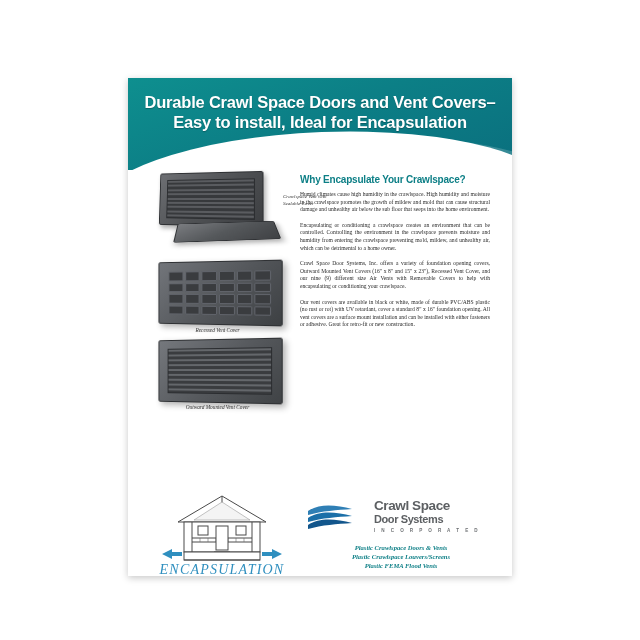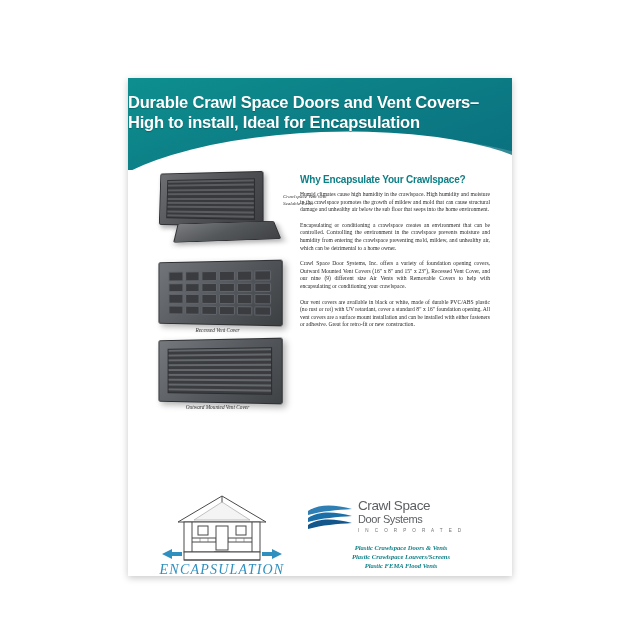--- a/index.html
+++ b/index.html
@@ -55,21 +55,21 @@
     height: 60px;
     background: rgba(255,255,255,0.18);
     border-radius: 50% 50% 0 0 / 100% 100% 0 0;
     transform: rotate(-3.4deg);
   }
   .header-title {
     position: absolute;
     left: 0;
     top: 14px;
     width: 384px;
-    text-align: left;
+    text-align: center;
     color: #ffffff;
     font-family: "Liberation Sans", sans-serif;
     font-weight: bold;
     font-size: 16.5px;
     line-height: 20px;
     letter-spacing: -0.2px;
     text-shadow: 0 1px 1px rgba(0,0,0,0.25);
   }
   .header-title .l2 { display: block; }
 
@@ -246,23 +246,23 @@
   
   .logo-area {
     position: absolute;
     left: 178px;
     top: 330px;
     width: 190px;
   }
   .logo-row { display: flex; align-items: center; }
   .logo-mark { width: 48px; height: 34px; flex: 0 0 48px; }
   .logo-text {
-    margin-left: 4px;
+    margin-left: 20px;
     font-family: "Liberation Sans", sans-serif;
-    font-weight: normal;
+    font-weight: bold;
     color: #5d6063;
     line-height: 12.5px;
   }
   .logo-text .l1 { font-size: 13.5px; letter-spacing: -0.4px; }
   .logo-text .l2 { font-size: 11px; letter-spacing: -0.4px; }
   .logo-text .l3 {
     font-size: 4.6px;
     letter-spacing: 2.4px;
     color: #6f7275;
     text-align: right;
@@ -283,21 +283,21 @@
 
 <div id="page">
 
   <div class="sheet">
 
     <div class="header">
       <div class="swoosh2"></div>
       <div class="swoosh"></div>
       <div class="header-title">
         <span>Durable Crawl Space Doors and Vent Covers–</span>
-        <span class="l2">High to install, Ideal for Encapsulation</span>
+        <span class="l2">Easy to install, Ideal for Encapsulation</span>
       </div>
     </div>
 
     <div class="body">
 
       <div class="left-col">
 
         <div class="product p1">
           <div class="louver">
             <div class="slats"></div>

